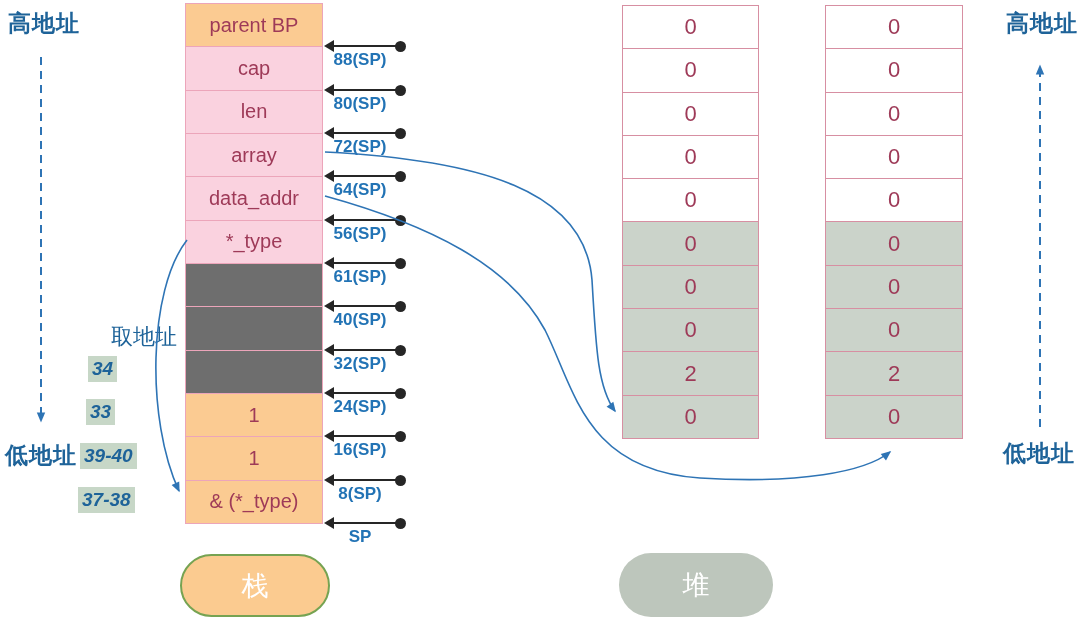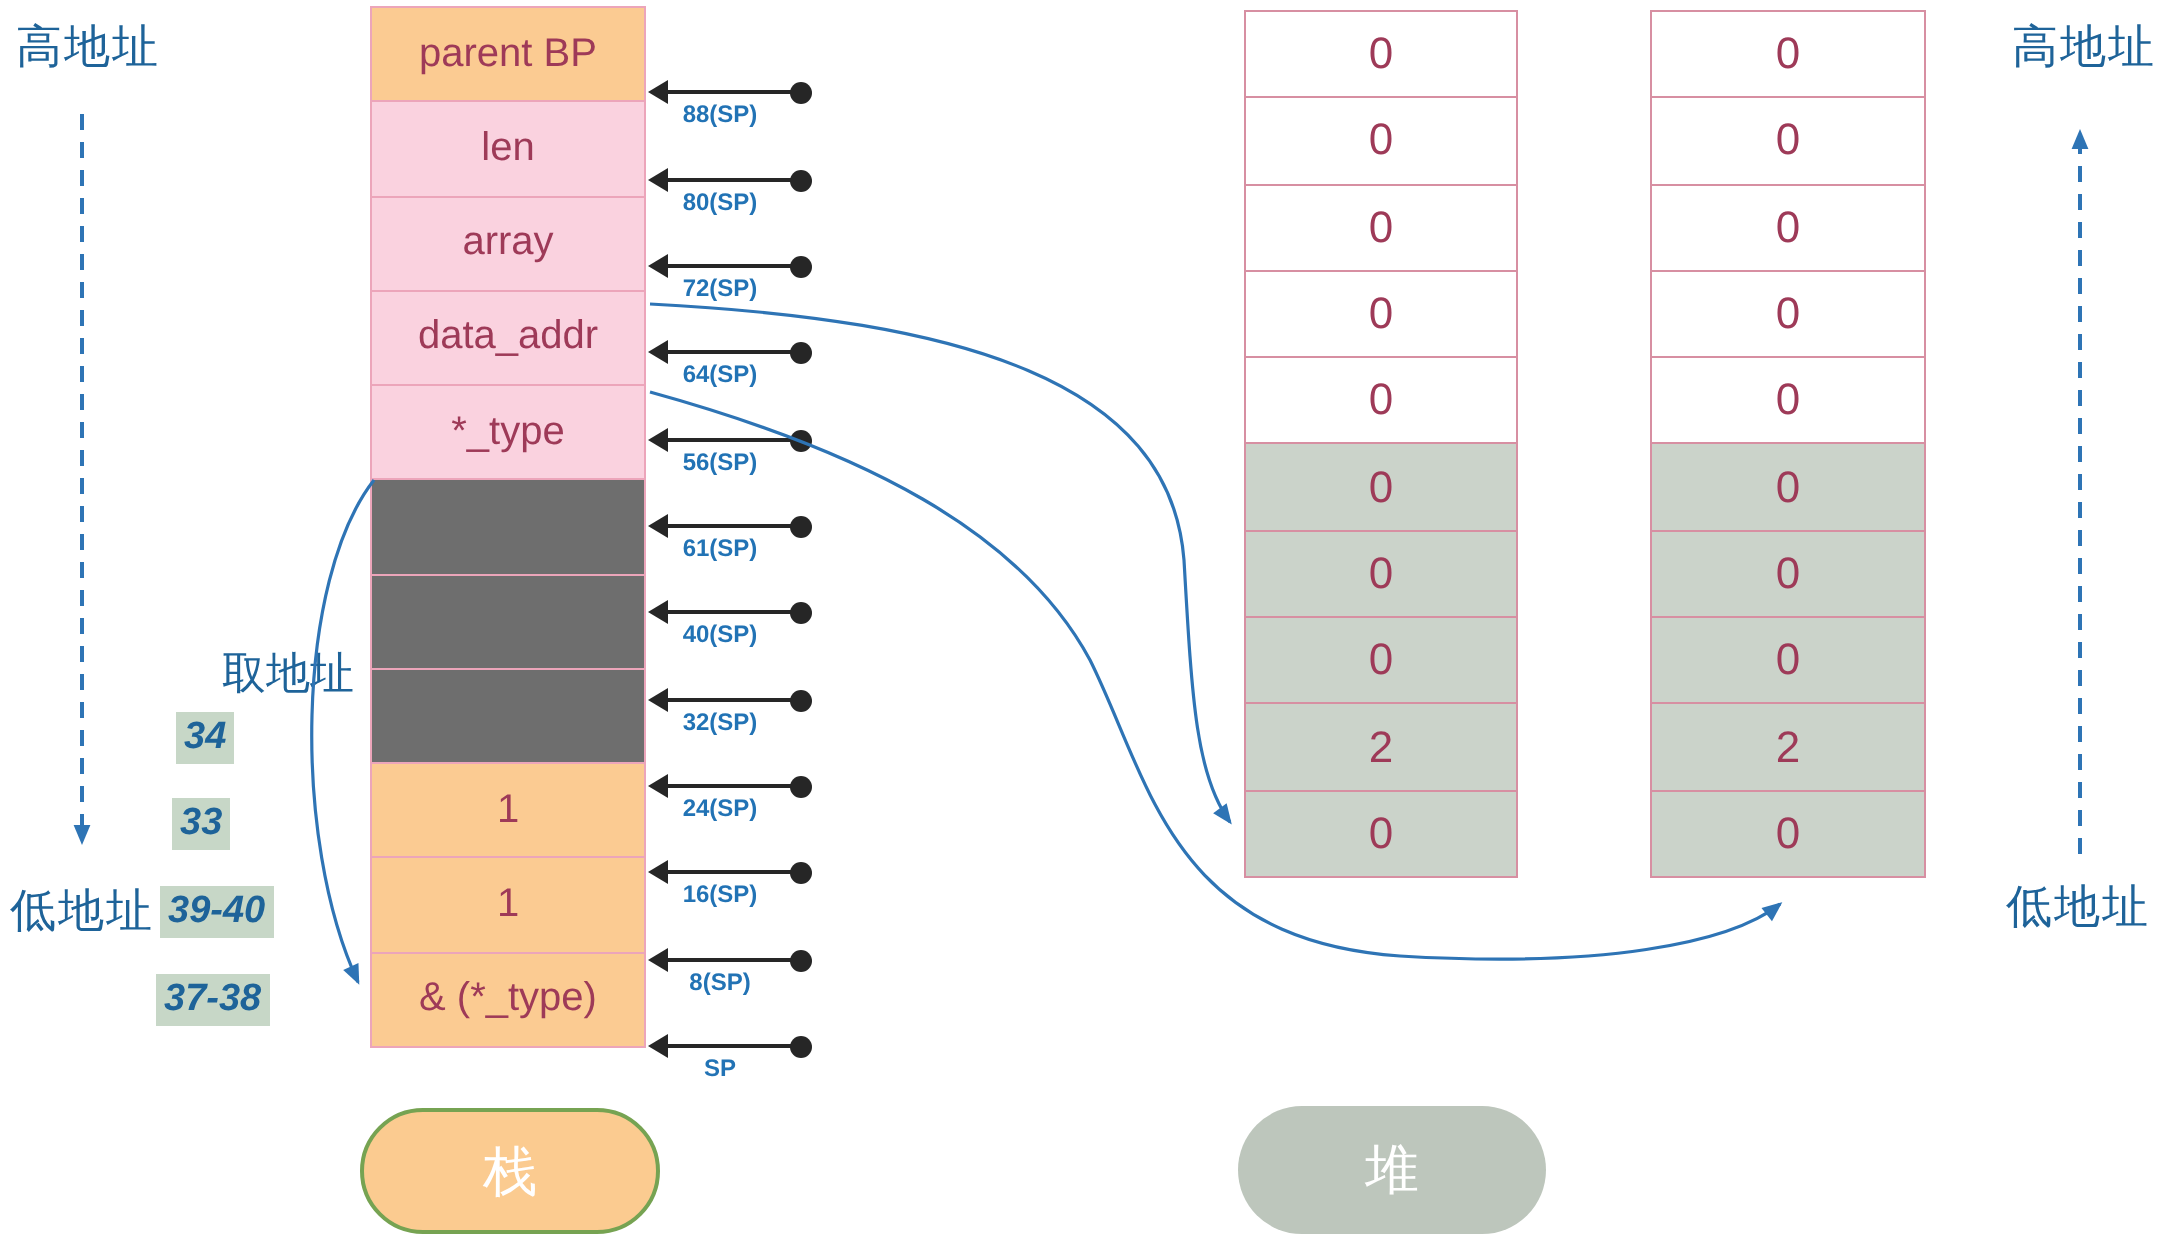--- a/index.html
+++ b/index.html
@@ -1,19 +1,19 @@
 <!DOCTYPE html>
 <html><head>
 <meta charset="utf-8">
 <style>
   html,body{margin:0;padding:0;background:#ffffff;}
   .canvas{position:relative;width:1080px;height:622px;background:#ffffff;
           font-family:"Liberation Sans",sans-serif;overflow:hidden;}
 
-  .addr-label{position:absolute;font-size:23px;font-weight:400;letter-spacing:1px;
+  .addr-label{position:absolute;font-size:23px;font-weight:700;letter-spacing:1px;
               color:var(--label-blue);white-space:nowrap;}
   .take-addr{position:absolute;left:111px;top:322px;font-size:22px;font-weight:500;
              color:var(--label-blue);white-space:nowrap;}
 
   
   .col{position:absolute;display:flex;flex-direction:column;}
   #stack-cells{left:185px;top:3px;width:138px;height:521px;}
   #heap-col-0{left:622px;top:5px;width:137px;height:434px;}
   #heap-col-1{left:825px;top:5px;width:138px;height:434px;}
   .cell{flex:1;display:flex;align-items:center;justify-content:center;box-sizing:border-box;
@@ -29,21 +29,21 @@
 
   
   .sp-row{position:absolute;left:324px;width:82px;height:0;}
   .sp-head{position:absolute;left:0;top:-6px;width:0;height:0;
            border-top:6px solid transparent;border-bottom:6px solid transparent;
            border-right:10px solid #262626;}
   .sp-line{position:absolute;left:8px;right:5px;top:-1px;border-top:2px solid #262626;}
   .sp-dot{position:absolute;right:0;top:-5px;width:11px;height:11px;border-radius:50%;
           background:#262626;}
   .sp-label{position:absolute;left:0;top:4px;width:72px;text-align:center;
-            font-size:12px;font-weight:600;color:var(--offset-blue);}
+            font-size:17px;font-weight:600;color:var(--offset-blue);}
 
   
   .badge{position:absolute;background:var(--badge-bg);color:var(--label-blue);
          font-size:19px;font-weight:700;line-height:26px;padding:0 4px;font-style:italic;}
 
   
   .pill{position:absolute;display:flex;align-items:center;justify-content:center;
         color:#ffffff;font-size:27px;border-radius:32px;box-sizing:border-box;}
   .pill-stack{left:180px;top:554px;width:150px;height:63px;background:var(--stack-button-bg);
               border:2px solid var(--stack-button-border);}
@@ -57,20 +57,21 @@
 <div class="canvas" style="--stack-orange: #FBCB92; --stack-pink: #FAD2DF; --stack-gray: #6E6E6E; --cell-border: #ECA5BA; --heap-border: #D78FA2; --heap-cell-gray: #CBD3CA; --cell-text: #9E3A58; --label-blue: #1E6399; --offset-blue: #2273B5; --arrow-blue: #2E74B5; --badge-bg: #C7D7C7; --stack-button-bg: #FBCB90; --stack-button-border: #76A352; --heap-button-bg: #BDC6BC;">
 
   <div class="addr-label" style="left:8px;top:8px">高地址</div>
   <div class="addr-label" style="left:5px;top:440px">低地址</div>
   <div class="addr-label" style="left:1006px;top:8px">高地址</div>
   <div class="addr-label" style="left:1003px;top:438px">低地址</div>
   <div class="take-addr">取地址</div>
 
   <div class="col" id="stack-cells">
       <div class="cell orange">parent BP</div>
+      <div class="cell pink">cap</div>
       <div class="cell pink">len</div>
       <div class="cell pink">array</div>
       <div class="cell pink">data_addr</div>
       <div class="cell pink">*_type</div>
       <div class="cell gray"></div>
       <div class="cell gray"></div>
       <div class="cell gray"></div>
       <div class="cell orange">1</div>
       <div class="cell orange">1</div>
       <div class="cell orange">&amp; (*_type)</div>

